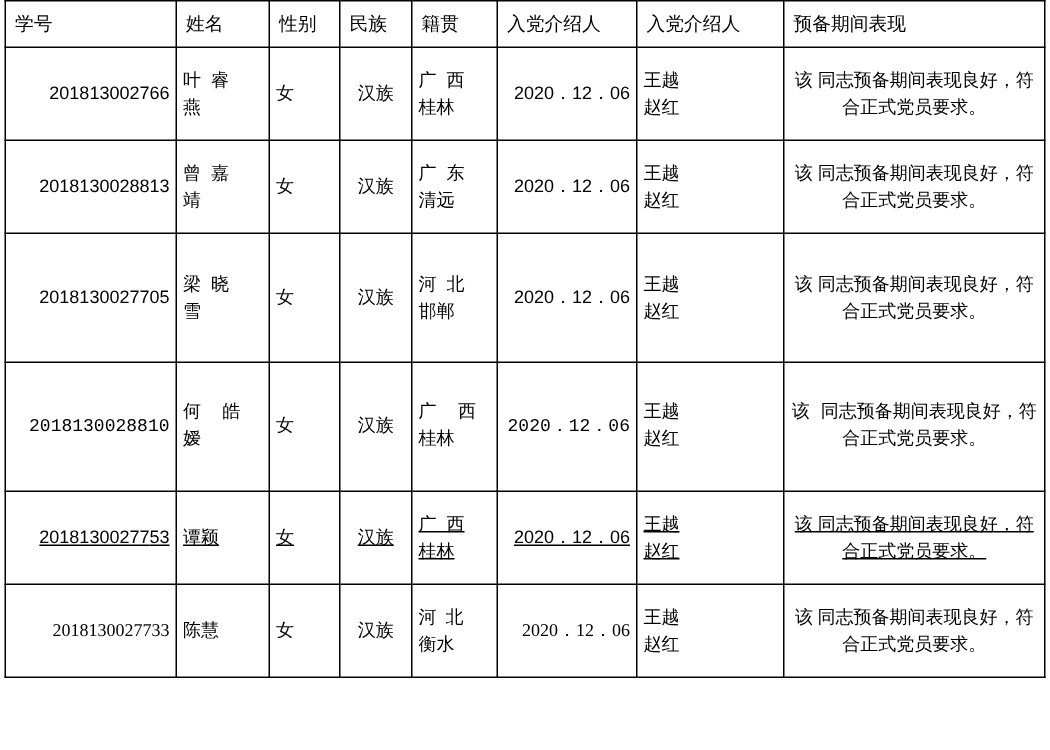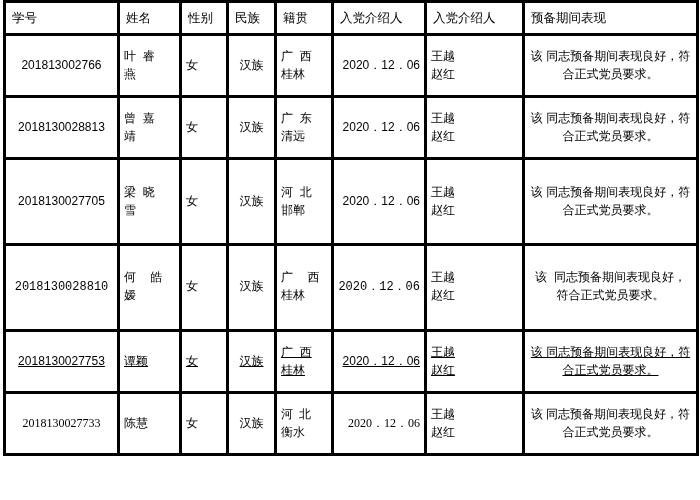--- a/index.html
+++ b/index.html
@@ -21,21 +21,21 @@
     padding: 0;
   }
   table.member-table {
     border-collapse: collapse;
     width: 693px;
     margin: 0 0 0 3px;
     table-layout: fixed;
   }
   table.member-table th,
   table.member-table td {
-    border: 3px solid #000000;
+    border: 1px solid #000000;
     vertical-align: middle;
     padding: 2px 4px;
     font-size: 12px;
     line-height: 1.45;
   }
   table.member-table thead th {
     height: 26px;
     font-weight: normal;
     font-size: 12.5px;
     text-align: left;
@@ -55,21 +55,21 @@
   col.c-xb { width: 47px; }
   col.c-mz { width: 48px; }
   col.c-jg { width: 57px; }
   col.c-sj { width: 93px; }
   col.c-jsr { width: 98px; }
   col.c-biaoxian { width: 174px; }
 
   td.xh {
     font-size: 11px;
     letter-spacing: 0px;
-    text-align: center;
+    text-align: right;
     padding-left: 6px;
     line-height: 1.5;
     margin-left: 14px;
   }
   td.xm {
     font-size: 12.5px;
     text-align: left;
     padding-left: 6px;
     line-height: 1.5;
     margin-left: 24px;

